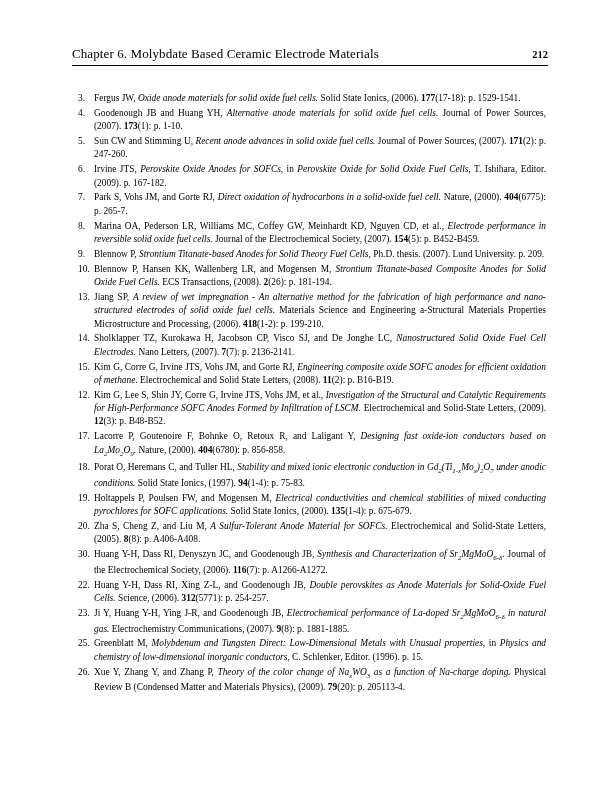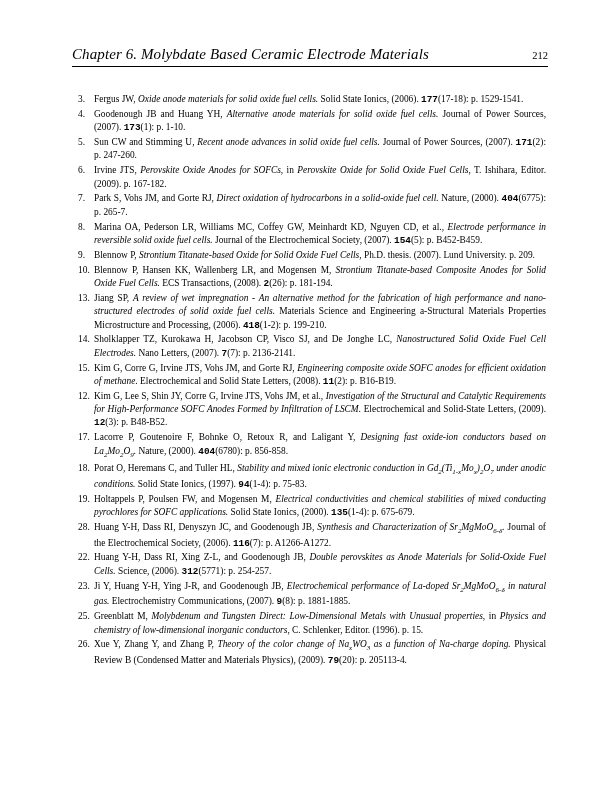--- a/index.html
+++ b/index.html
@@ -22,26 +22,26 @@
   }
   .header {
     display: flex;
     align-items: baseline;
     justify-content: space-between;
     font-size: 9.6px;
     padding-bottom: 3px;
     border-bottom: 1px solid #000;
   }
   .header-title {
-    font-style: italic;
-    font-size: 15px;
+    font-size: 13px;
     letter-spacing: 0.1px;
   }
   .header-page {
     font-size: 10.5px;
+    font-weight: bold;
   }
   .reflist {
     margin-top: 26px;
     font-size: 9.4px;
     line-height: 1.42;
   }
   .ref {
     display: flex;
     align-items: flex-start;
     margin-bottom: 1.5px;
@@ -53,21 +53,21 @@
     padding-left: 6px;
     box-sizing: border-box;
   }
   .ref-body {
     flex: 1 1 auto;
     text-align: justify;
     text-justify: inter-word;
     padding-right: 2px;
   }
   .it { font-style: italic; }
-  .bd { font-weight: bold; font-family: Liberation Mono, monospace; }
+  .bd { font-weight: bold; }
   sub { font-size: 7px; }
 </style>
 </head>
 <body>
 
 <div class="page">
 
   <div class="header">
     <span class="header-title">Chapter 6. Molybdate Based Ceramic Electrode Materials</span>
     <span class="header-page">212</span>
@@ -93,21 +93,21 @@
       <div class="ref">
         <div class="ref-num">7.</div>
         <div class="ref-body">Park S, Vohs JM, and Gorte RJ, <span class="it">Direct oxidation of hydrocarbons in a solid-oxide fuel cell.</span> Nature, (2000). <span class="bd">404</span>(6775): p. 265-7.</div>
       </div>
       <div class="ref">
         <div class="ref-num">8.</div>
         <div class="ref-body">Marina OA, Pederson LR, Williams MC, Coffey GW, Meinhardt KD, Nguyen CD, et al., <span class="it">Electrode performance in reversible solid oxide fuel cells.</span> Journal of the Electrochemical Society, (2007). <span class="bd">154</span>(5): p. B452-B459.</div>
       </div>
       <div class="ref">
         <div class="ref-num">9.</div>
-        <div class="ref-body">Blennow P, <span class="it">Strontium Titanate-based Oxide for Solid Oxide Fuel Cells</span>, Ph.D. thesis. (2007). Lund University. p. 209.</div>
+        <div class="ref-body">Blennow P, <span class="it">Strontium Titanate-based Anodes for Solid Theory Fuel Cells</span>, Ph.D. thesis. (2007). Lund University. p. 209.</div>
       </div>
       <div class="ref">
         <div class="ref-num">10.</div>
         <div class="ref-body">Blennow P, Hansen KK, Wallenberg LR, and Mogensen M, <span class="it">Strontium Titanate-based Composite Anodes for Solid Oxide Fuel Cells.</span> ECS Transactions, (2008). <span class="bd">2</span>(26): p. 181-194.</div>
       </div>
       <div class="ref">
         <div class="ref-num">13.</div>
         <div class="ref-body">Jiang SP, <span class="it">A review of wet impregnation - An alternative method for the fabrication of high performance and nano-structured electrodes of solid oxide fuel cells.</span> Materials Science and Engineering a-Structural Materials Properties Microstructure and Processing, (2006). <span class="bd">418</span>(1-2): p. 199-210.</div>
       </div>
       <div class="ref">
@@ -128,21 +128,25 @@
       </div>
       <div class="ref">
         <div class="ref-num">18.</div>
         <div class="ref-body">Porat O, Heremans C, and Tuller HL, <span class="it">Stability and mixed ionic electronic conduction in Gd</span><sub class="it">2</sub><span class="it">(Ti</span><sub class="it">1-x</sub><span class="it">Mo</span><sub class="it">x</sub><span class="it">)</span><sub class="it">2</sub><span class="it">O</span><sub class="it">7</sub><span class="it"> under anodic conditions.</span> Solid State Ionics, (1997). <span class="bd">94</span>(1-4): p. 75-83.</div>
       </div>
       <div class="ref">
         <div class="ref-num">19.</div>
         <div class="ref-body">Holtappels P, Poulsen FW, and Mogensen M, <span class="it">Electrical conductivities and chemical stabilities of mixed conducting pyrochlores for SOFC applications.</span> Solid State Ionics, (2000). <span class="bd">135</span>(1-4): p. 675-679.</div>
       </div>
       <div class="ref">
-        <div class="ref-num">28.</div>
+        <div class="ref-num">20.</div>
+        <div class="ref-body">Zha S, Cheng Z, and Liu M, <span class="it">A Sulfur-Tolerant Anode Material for SOFCs.</span> Electrochemical and Solid-State Letters, (2005). <span class="bd">8</span>(8): p. A406-A408.</div>
+      </div>
+      <div class="ref">
+        <div class="ref-num">30.</div>
         <div class="ref-body">Huang Y-H, Dass RI, Denyszyn JC, and Goodenough JB, <span class="it">Synthesis and Characterization of Sr</span><sub class="it">2</sub><span class="it">MgMoO</span><sub class="it">6-δ</sub><span class="it">.</span> Journal of the Electrochemical Society, (2006). <span class="bd">116</span>(7): p. A1266-A1272.</div>
       </div>
       <div class="ref">
         <div class="ref-num">22.</div>
         <div class="ref-body">Huang Y-H, Dass RI, Xing Z-L, and Goodenough JB, <span class="it">Double perovskites as Anode Materials for Solid-Oxide Fuel Cells.</span> Science, (2006). <span class="bd">312</span>(5771): p. 254-257.</div>
       </div>
       <div class="ref">
         <div class="ref-num">23.</div>
         <div class="ref-body">Ji Y, Huang Y-H, Ying J-R, and Goodenough JB, <span class="it">Electrochemical performance of La-doped Sr</span><sub class="it">2</sub><span class="it">MgMoO</span><sub class="it">6-δ</sub><span class="it"> in natural gas.</span> Electrochemistry Communications, (2007). <span class="bd">9</span>(8): p. 1881-1885.</div>
       </div>

